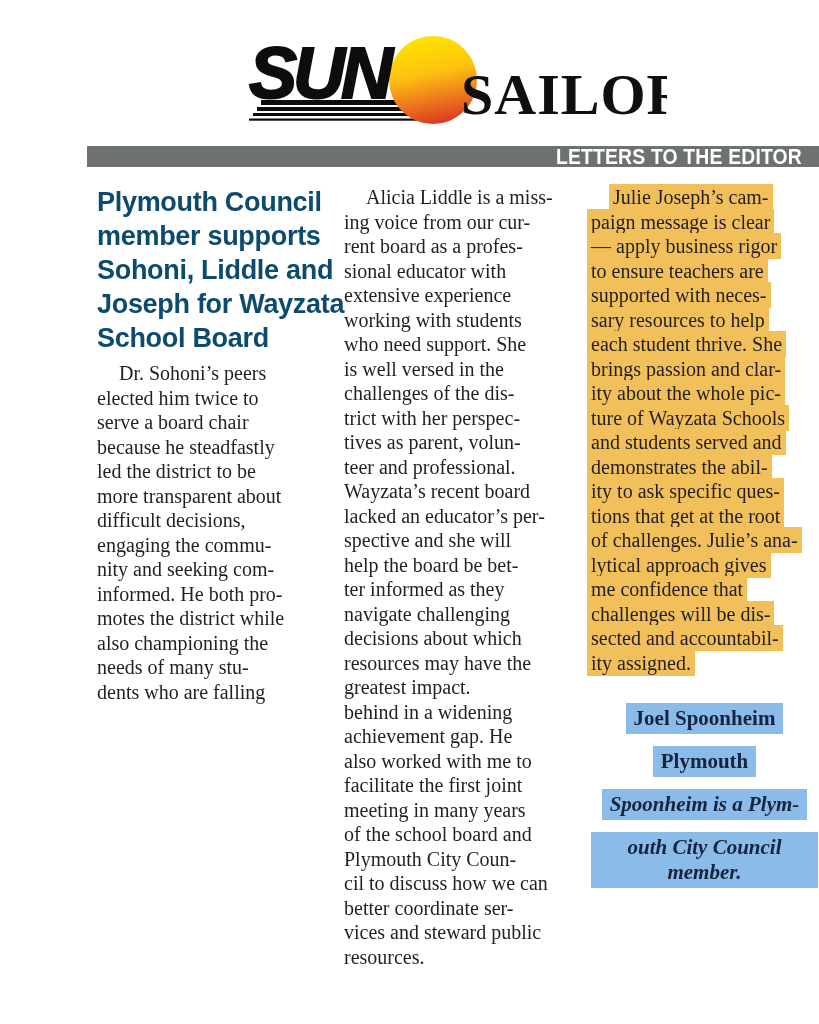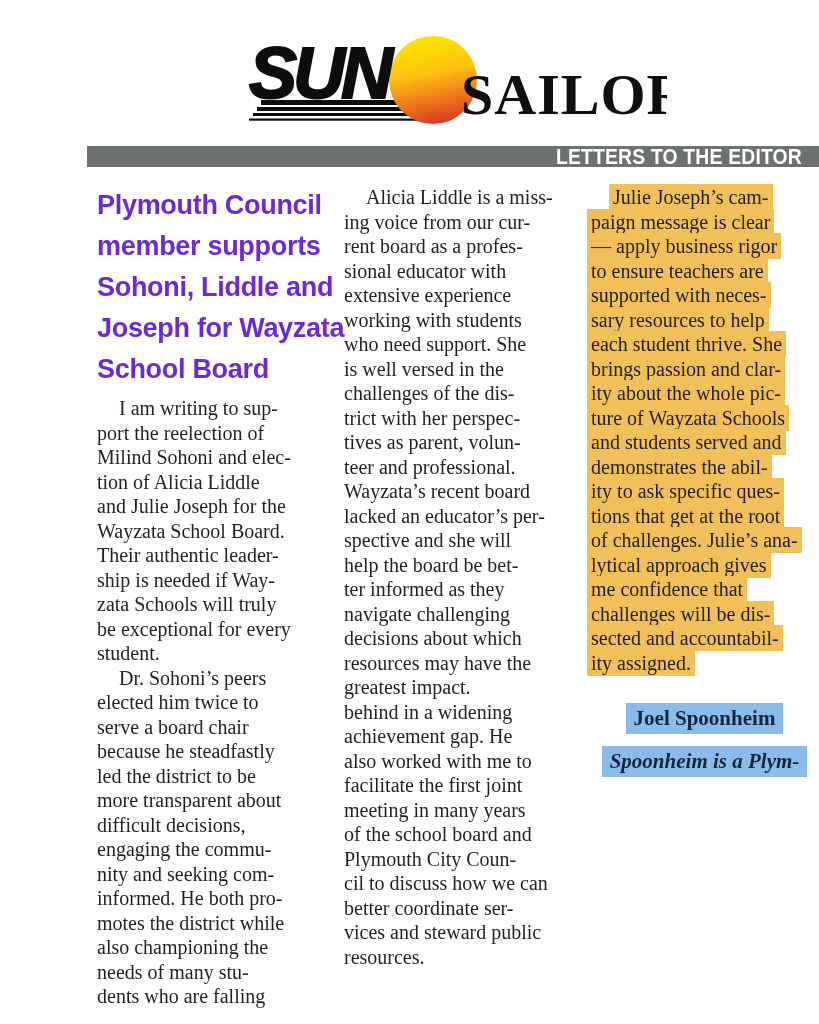--- a/index.html
+++ b/index.html
@@ -26,22 +26,22 @@
   .section-bar .bar-label{
     color:#ffffff;font-family:"Liberation Sans",sans-serif;font-weight:700;
     font-size:22px;padding-left:9px;white-space:nowrap;
     transform:scaleX(0.88);transform-origin:left center;letter-spacing:0.2px;
   }
   
   .columns{display:flex;gap:20px;margin:18px 29px 0 50px;}
   .col{width:227px;flex:0 0 227px;}
   .headline{
     font-family:"Liberation Sans",sans-serif;font-weight:700;
-    font-size:27px;line-height:41px;letter-spacing:-0.3px;
-    white-space:pre;margin:0 0 6px 0;color:#6d28d9;
+    font-size:27px;line-height:34px;letter-spacing:-0.3px;
+    white-space:pre;margin:0 0 6px 0;color:#0c4a6e;
   }
   .body{
     font-size:20px;line-height:24.5px;white-space:pre;
     margin:0;text-indent:22px;
   }
   .body.noindent{text-indent:0;}
   mark.hl-orange{
     background:var(--hl-orange);color:inherit;
     padding:2px 4px;margin-left:-4px;
     -webkit-box-decoration-break:clone;box-decoration-break:clone;
@@ -93,31 +93,20 @@
   </div>
 
   <div class="columns">
 
     <div class="col">
       <h1 class="headline">Plymouth Council
 member supports
 Sohoni, Liddle and
 Joseph for Wayzata
 School Board</h1>
-      <p class="body">I am writing to sup-
-port the reelection of
-Milind Sohoni and elec-
-tion of Alicia Liddle
-and Julie Joseph for the
-Wayzata School Board.
-Their authentic leader-
-ship is needed if Way-
-zata Schools will truly
-be exceptional for every
-student.</p>
       <p class="body">Dr. Sohoni’s peers
 elected him twice to
 serve a board chair
 because he steadfastly
 led the district to be
 more transparent about
 difficult decisions,
 engaging the commu-
 nity and seeking com-
 informed. He both pro-
@@ -181,20 +170,26 @@
 lytical approach gives
 me confidence that
 challenges will be dis-
 sected and accountabil-
 ity assigned.</mark></p>
 
       <div class="signature">
         <div class="sig-line">
           <span class="sig-hl bold">Joel Spoonheim</span>
         </div>
+        <div class="sig-line">
+          <span class="sig-hl bold">Plymouth</span>
+        </div>
         <div class="sig-line bio-first">
           <span class="sig-hl italic">Spoonheim is a Plym-</span>
+        </div>
+        <div class="sig-line">
+          <span class="sig-hl italic">outh City Council member.</span>
         </div>
       </div>
     </div>
 
   </div>
 </div>
 
 </body></html>

